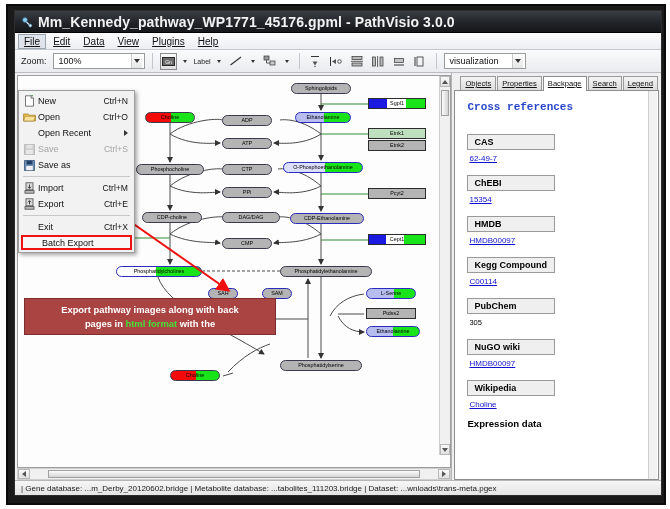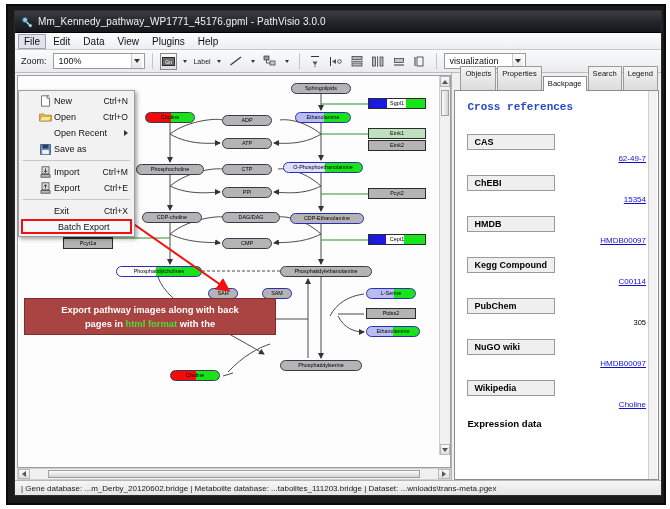--- a/index.html
+++ b/index.html
@@ -39,39 +39,41 @@
     padding-left: 6px;
     border-bottom: 1px solid #000;
   }
   .title-icon {
     width: 12px; height: 12px; margin-right: 5px;
     position: relative; flex: none;
   }
   .title-icon svg { display:block; }
   .title-text {
     color: #f2f2f2;
-    font-size: 10px;
+    font-size: 14px;
     white-space: nowrap;
     letter-spacing: .1px;
+    font-weight: bold;
   }
   
   .menubar {
     height: 17px;
     background: linear-gradient(180deg,#fdfdfd 0%,#eceef3 100%);
     border-bottom: 1px solid #c6c8cc;
     display: flex; align-items: center;
     padding-left: 3px;
     position: relative; z-index: 40;
   }
   .menu-item {
     font-size: 10px; color: #111;
     padding: 1px 6px;
     margin-right: 1px;
     white-space: nowrap;
     line-height: 13px;
+    text-decoration: underline;
   }
   .menu-item.active {
     background: #dfe4ec;
     border: 1px solid #9aa3b0;
     padding: 0px 5px;
   }
   
   .toolbar {
     height: 23px;
     background: linear-gradient(180deg,#fafbfc 0%,#e9ebee 100%);
@@ -190,27 +192,28 @@
     padding: 2px 2px 0 2px;
   }
   .tabs {
     display: flex; align-items: flex-end;
     height: 16px; padding-left: 6px;
     border-bottom: 1px solid #8d8d8d;
     background: #efefef;
   }
   .tab {
     font-size: 7.6px; color: #111;
-    padding: 2px 4px 12px 4px;
+    padding: 2px 4px 2px 4px;
     border: 1px solid #9a9a9a;
     border-bottom: none;
     background: linear-gradient(180deg,#f4f4f4,#dcdcdc);
     margin-right: 1px;
     line-height: 9px;
     white-space: nowrap;
+    text-decoration: underline;
   }
   .tab.active {
     background: #fff;
     position: relative; top: 1px;
     padding-bottom: 3px;
     border-color: #8d8d8d;
   }
   .panel {
     flex: 1;
     background: #fff;
@@ -231,21 +234,21 @@
     min-width: 88px;
     background: #efefef;
     border: 1px solid #9a9a9a;
     font-size: 9px; font-weight: bold; color: #000;
     padding: 2px 6px;
     margin-bottom: 4px;
   }
   .xref-val {
     font-size: 8px; color: #1010d0;
     text-decoration: underline;
-    padding-left: 2px; display: block; text-align: right;
+    padding-left: 2px; display: block;
   }
   .xref-val.plain { color: #000; text-decoration: none; font-size: 7.5px; }
   .exp-data { font-size: 9.6px; font-weight: bold; color: #000; margin-top: 4px; }
   .side-scroll {
     position: absolute; right: 1px; top: 0; bottom: 0; width: 9px;
     background: #f2f2f2; border-left: 1px solid #d0d0d0;
   }
   
   .statusbar {
     position: absolute; left:0; right:0; bottom: 0;
@@ -265,21 +268,21 @@
     background: #f2f2f2;
     border: 1px solid #9d9d9d;
     box-shadow: 2px 2px 4px rgba(0,0,0,.35);
     z-index: 60;
     padding: 2px 0;
   }
   .dd-item {
     display: flex; align-items: center;
     height: 16px;
     font-size: 9px; color: #111;
-    padding-left: 18px;
+    padding-left: 2px;
     position: relative;
   }
   .dd-item.disabled { color: #a6a6a6; }
   .dd-ico { width: 17px; height: 14px; display:flex;align-items:center;justify-content:center; flex:none; }
   .dd-lbl { flex: 1; }
   .dd-key { font-size: 8.6px; color: #111; padding-right: 6px; }
   .dd-item.disabled .dd-key { color: #a6a6a6; }
   .dd-sep { height: 1px; background: #c8c8c8; margin: 3px 4px; }
   .dd-item.highlight {
     border: 2px solid #ee1111;
@@ -709,20 +712,31 @@
           </svg>
         </span>
         <span class="dd-lbl">Open</span>
         <span class="dd-key">Ctrl+O</span>
       </div>
       <div class="dd-item">
         <span class="dd-ico"></span>
         <span class="dd-lbl">Open Recent</span>
         <span class="submenu-arrow"></span>
       </div>
+      <div class="dd-item disabled">
+        <span class="dd-ico">
+          <svg width="11" height="11" viewBox="0 0 11 11">
+            <rect x="0.6" y="0.6" width="9.8" height="9.8" fill="#cfcfcf" stroke="#b0b0b0" stroke-width=".8"></rect>
+            <rect x="2.6" y="0.8" width="5.8" height="3.6" fill="#e4e4e4"></rect>
+            <rect x="2.2" y="6" width="6.6" height="4.2" fill="#e8e8e8"></rect>
+          </svg>
+        </span>
+        <span class="dd-lbl">Save</span>
+        <span class="dd-key">Ctrl+S</span>
+      </div>
       <div class="dd-item">
         <span class="dd-ico">
           <svg width="11" height="11" viewBox="0 0 11 11">
             <rect x="0.6" y="0.6" width="9.8" height="9.8" fill="#6f8fb5" stroke="#33527a" stroke-width=".8"></rect>
             <rect x="2.6" y="0.8" width="5.8" height="3.6" fill="#22406a"></rect>
             <rect x="2.2" y="6" width="6.6" height="4.2" fill="#eef2f7"></rect>
           </svg>
         </span>
         <span class="dd-lbl">Save as</span>
         <span class="dd-key"></span>

